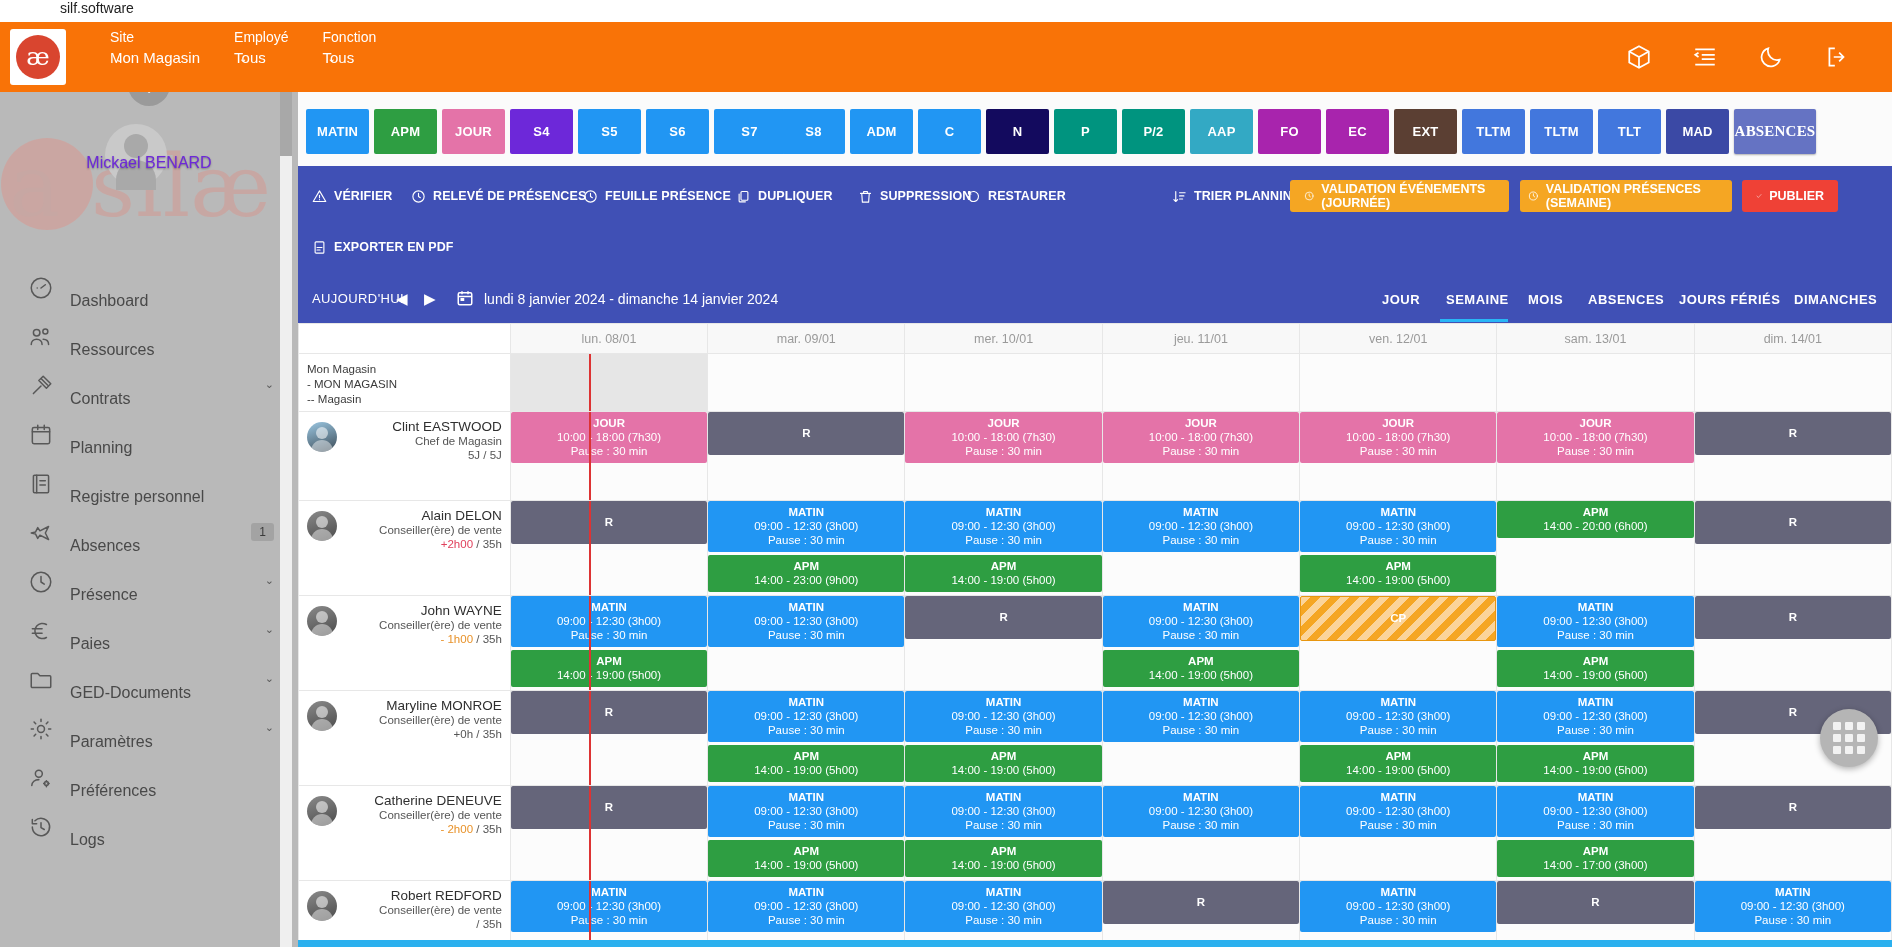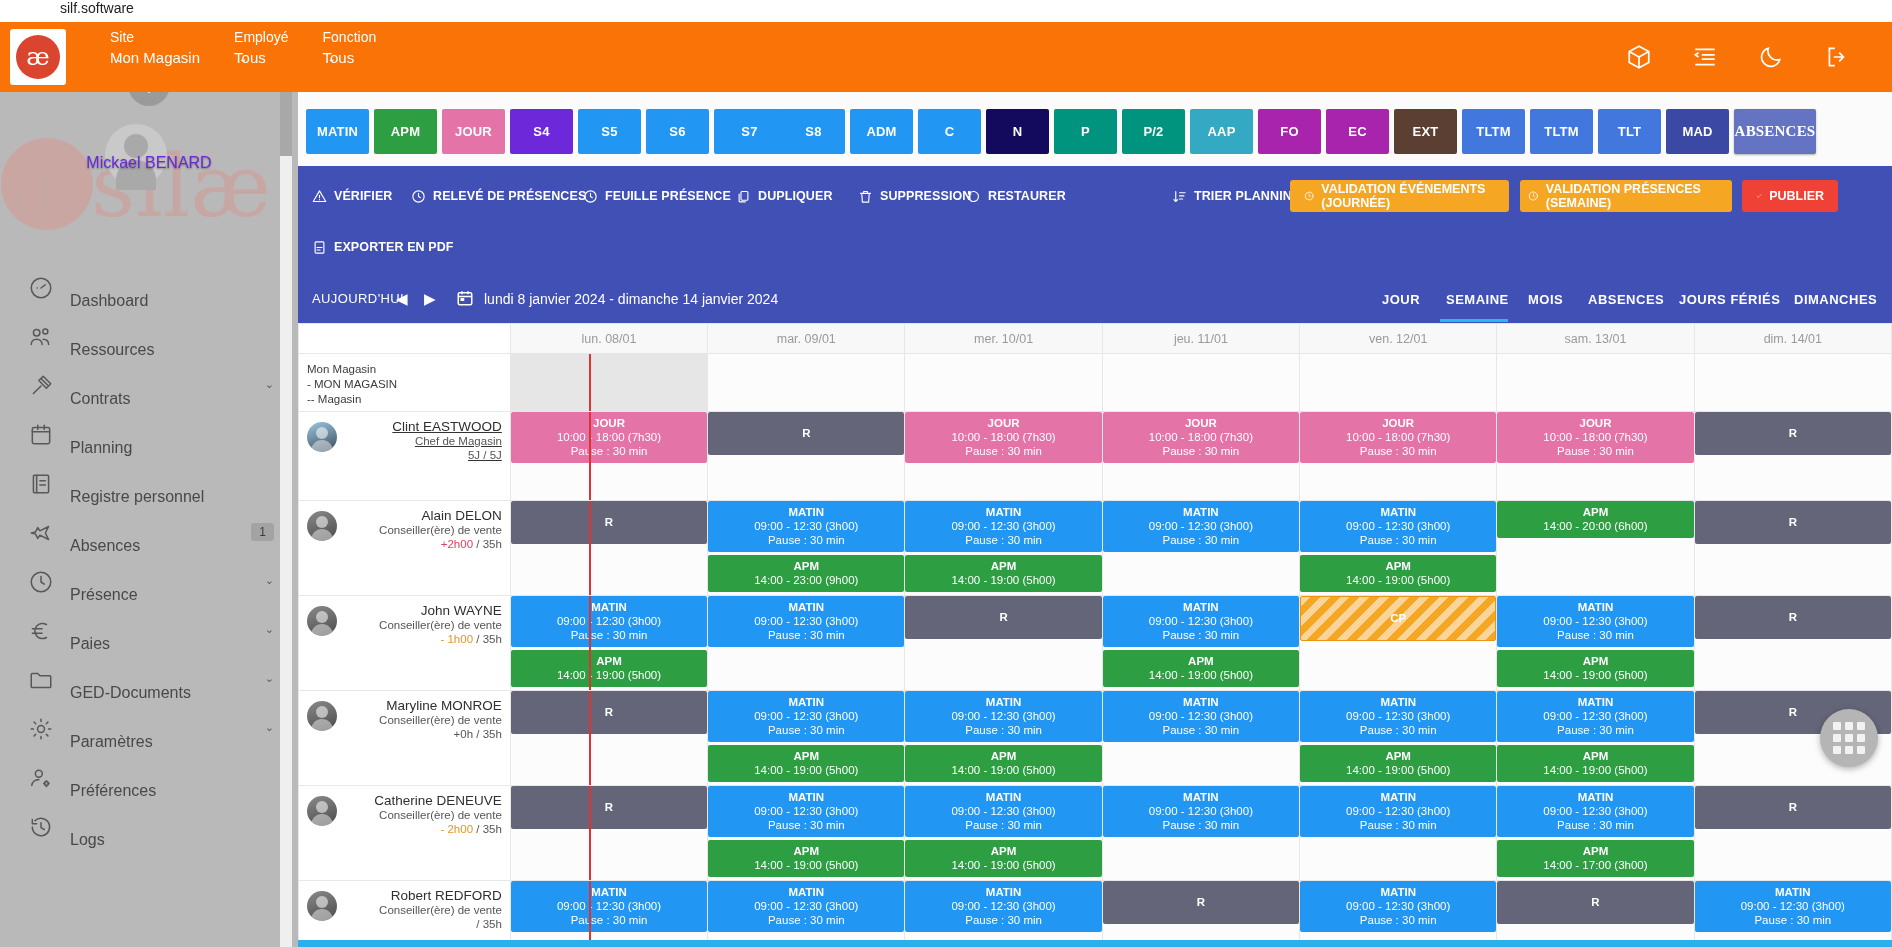--- a/index.html
+++ b/index.html
@@ -468,21 +468,21 @@
               <div class="redline"></div>
             </td>
             <td class="daycell"></td>
             <td class="daycell"></td>
             <td class="daycell"></td>
             <td class="daycell"></td>
             <td class="daycell"></td>
             <td class="daycell"></td>
           </tr>
           <tr>
-            <td class="namecell" style="height: 89px; text-decoration: underline;">
+            <td class="namecell" style="height: 89px;">
               <div class="emp">
                 <div class="pic c0">
                   <span class="h"></span>
                   <span class="b"></span>
                 </div>
                 <div class="meta">
                   <div class="nm">Clint EASTWOOD</div>
                   <div class="role">Chef de Magasin</div>
                   <div class="hrs"><span>5J / 5J</span></div>
                 </div>

